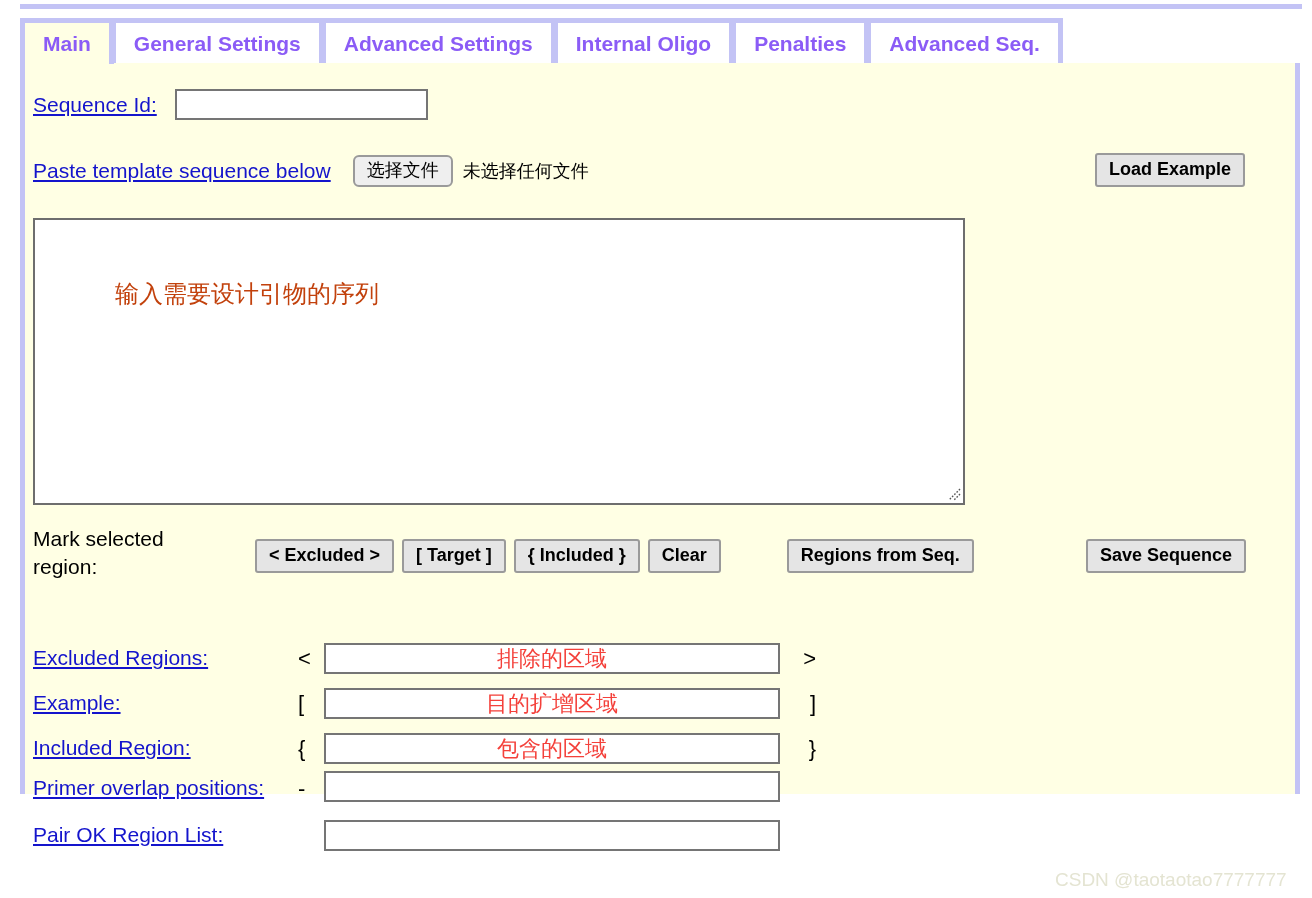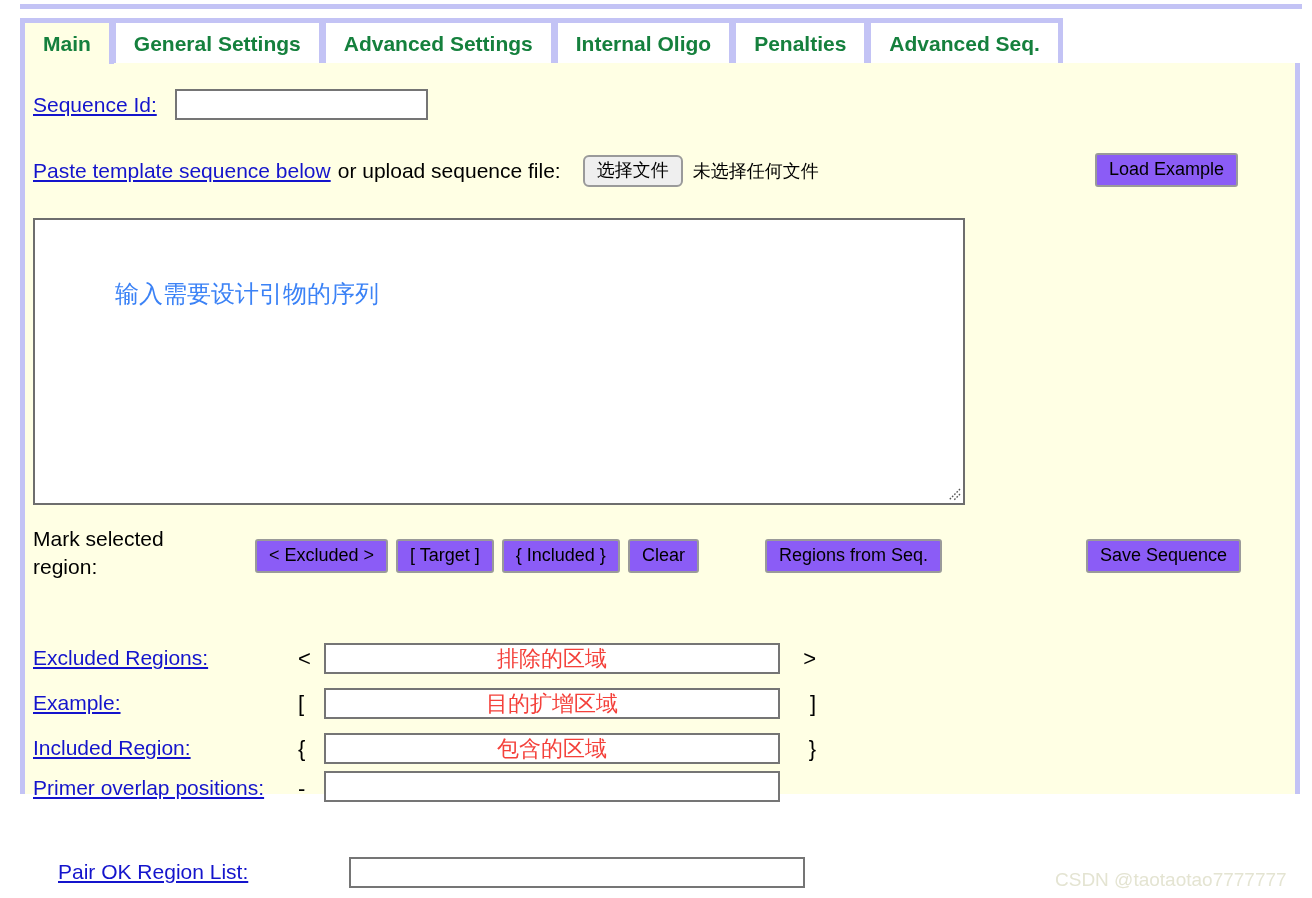--- a/index.html
+++ b/index.html
@@ -35,21 +35,21 @@
     height: 46px;
     display: flex;
     align-items: stretch;
     box-sizing: border-box;
   }
   .tab {
     box-sizing: border-box;
     border: 5px solid #c3c3f5;
     border-bottom: none;
     background: #ffffff;
-    color: #15803d;
+    color: #8b5cf6;
     font-size: 21px;
     font-weight: bold;
     display: flex;
     align-items: center;
     justify-content: center;
     padding: 0 18px;
     margin-left: -3px;
     white-space: nowrap;
     cursor: pointer;
     line-height: 1;
@@ -131,29 +131,30 @@
   }
   .filestatus {
     margin-left: 10px;
     font-size: 18px;
     color: #000;
     white-space: nowrap;
   }
   .btn {
     box-sizing: border-box;
     border: 2px solid #9a9a9a;
-    background: #8b5cf6;
+    background: #e5e5e5;
     color: #000;
     font-size: 18px;
     font-family: "Liberation Sans", sans-serif;
     padding: 5px 12px;
     cursor: pointer;
     border-radius: 3px;
     white-space: nowrap;
     line-height: 1.1;
+    font-weight: bold;
   }
   #load-example-btn {
     position: absolute;
     left: 1070px;
     top: 90px;
   }
 
   
   .seq-area-wrap {
     position: absolute;
@@ -171,21 +172,21 @@
     resize: none;
     font-family: "Liberation Sans", sans-serif;
     font-size: 16px;
     outline: none;
     display: block;
   }
   .seq-note {
     position: absolute;
     left: 82px;
     top: 60px;
-    color: #3b82f6;
+    color: #c2410c;
     font-size: 24px;
     pointer-events: none;
     white-space: nowrap;
   }
   .resize-grip {
     position: absolute;
     right: 4px;
     bottom: 4px;
     width: 14px;
     height: 14px;
@@ -259,21 +260,21 @@
     font-size: 22px;
     line-height: 28px;
     pointer-events: none;
     white-space: nowrap;
   }
 
   #row-excluded { top: 580px; }
   #row-targets  { top: 625px; }
   #row-included { top: 670px; }
   #row-overlap  { top: 708px; align-items: flex-end; }
-  #row-pairok   { top: 794px; margin-left: 25px; }
+  #row-pairok   { top: 757px; }
 
   #row-overlap .flabel { line-height: 1.33; }
 
   .watermark {
     position: absolute;
     left: 1055px;
     top: 869px;
     font-size: 19px;
     color: #e4e4d2;
     white-space: nowrap;
@@ -308,21 +309,20 @@
 
 <div class="panel">
 
   <div class="row-seqid">
     <span class="link">Sequence Id:</span>
     <input id="seqid-input" class="txt-input" type="text" placeholder="" style="">
   </div>
 
   <div class="row-upload">
     <span class="link">Paste template sequence below</span>
-    <span class="plain lbl-gap">or upload sequence file:</span>
     <button class="filebtn">选择文件</button>
     <span class="filestatus">未选择任何文件</span>
   </div>
   <button id="load-example-btn" class="btn">Load Example</button>
 
   <div class="seq-area-wrap">
     <textarea class="seq-area" placeholder="" style=""></textarea>
     <div class="seq-note">输入需要设计引物的序列</div>
     <svg class="resize-grip" viewBox="0 0 14 14">
       <line x1="13" y1="2" x2="2" y2="13" stroke="#555" stroke-width="1.4" stroke-dasharray="1.6 1.6"></line>

